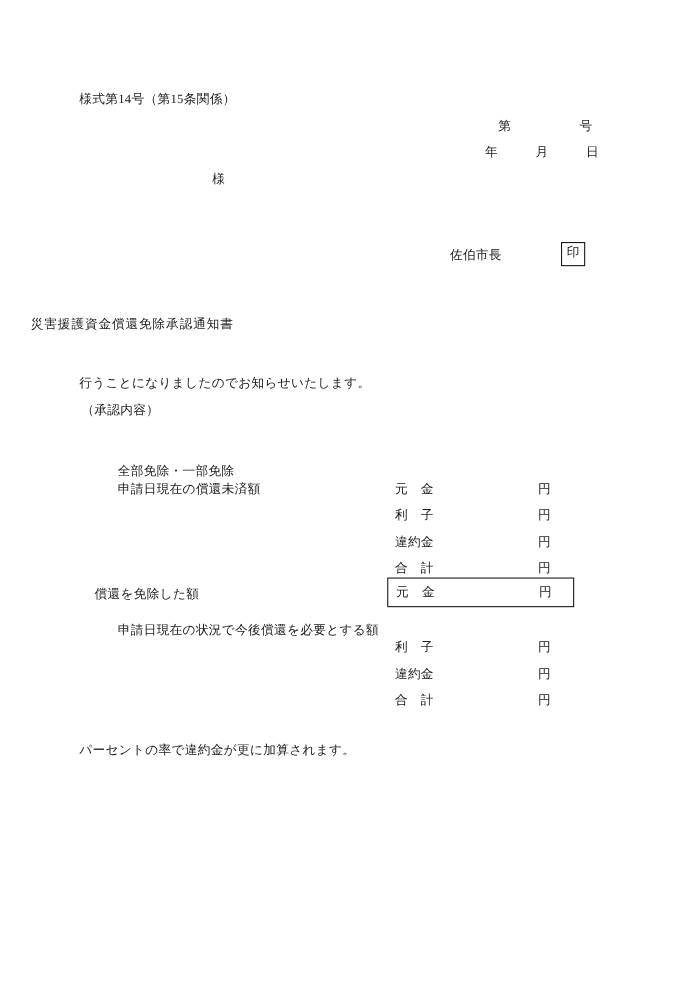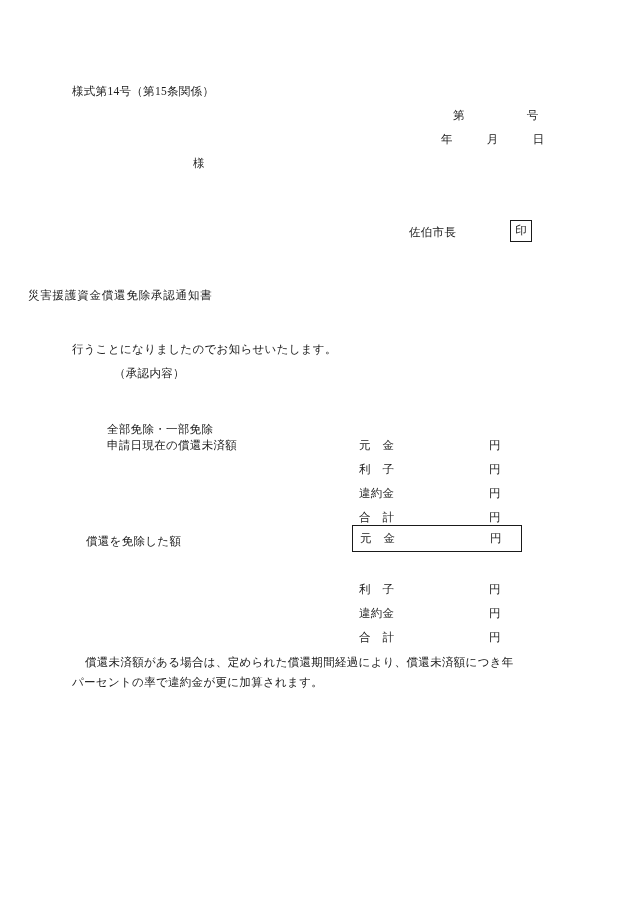--- a/index.html
+++ b/index.html
@@ -82,21 +82,20 @@
     display: inline-block;
     width: 34px;
   }
   .body-2 {
     left: 72px;
     top: 341px;
   }
   .body-3 {
     left: 74px;
     top: 365px;
-    margin-left: 40px;
   }
   .sec-exempt {
     left: 107px;
     top: 421px;
   }
   .sec-unpaid {
     left: 107px;
     top: 437px;
   }
   .sec-reduced {
@@ -176,30 +175,30 @@
 
   <div class="t title">災害援護資金償還免除承認通知書</div>
 
 
   <div class="t body-2">行うことになりましたのでお知らせいたします。</div>
   <div class="t body-3">（承認内容）</div>
 
   <div class="t sec-exempt">全部免除・一部免除</div>
   <div class="t sec-unpaid">申請日現在の償還未済額</div>
   <div class="t sec-reduced">償還を免除した額</div>
+  <div class="t sec-future">申請日現在の状況で今後償還を必要とする額</div>
 
   <div class="amount-row r1"><span class="label">元　金</span><span class="unit">円</span></div>
   <div class="amount-row r2"><span class="label">利　子</span><span class="unit">円</span></div>
   <div class="amount-row r3"><span class="label">違約金</span><span class="unit">円</span></div>
   <div class="amount-row r4"><span class="label">合　計</span><span class="unit">円</span></div>
 
   <div class="boxed">
     <div class="inner"><span class="label">元　金</span><span class="unit">円</span></div>
   </div>
 
   <div class="amount-row r5"><span class="label">利　子</span><span class="unit">円</span></div>
   <div class="amount-row r6"><span class="label">違約金</span><span class="unit">円</span></div>
   <div class="amount-row r7"><span class="label">合　計</span><span class="unit">円</span></div>
 
-  <div class="t note-1">償還未済額がある場合は、定められた償還期間経過により、償還未済額につき年</div>
   <div class="t note-2">パーセントの率で違約金が更に加算されます。</div>
 
 </div>
 
 </body></html>

